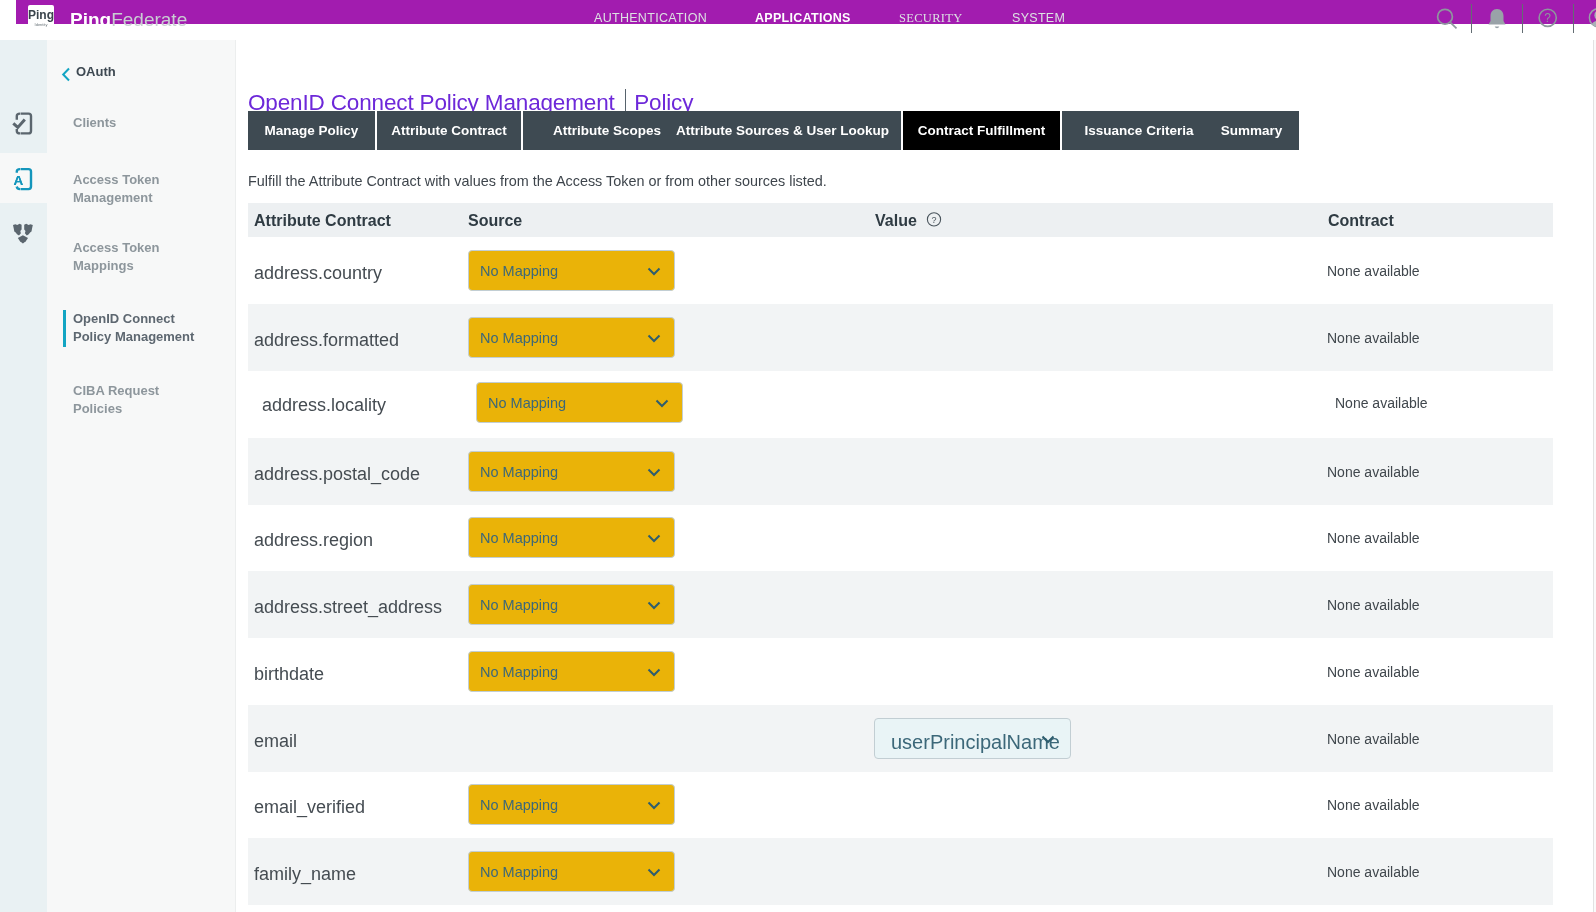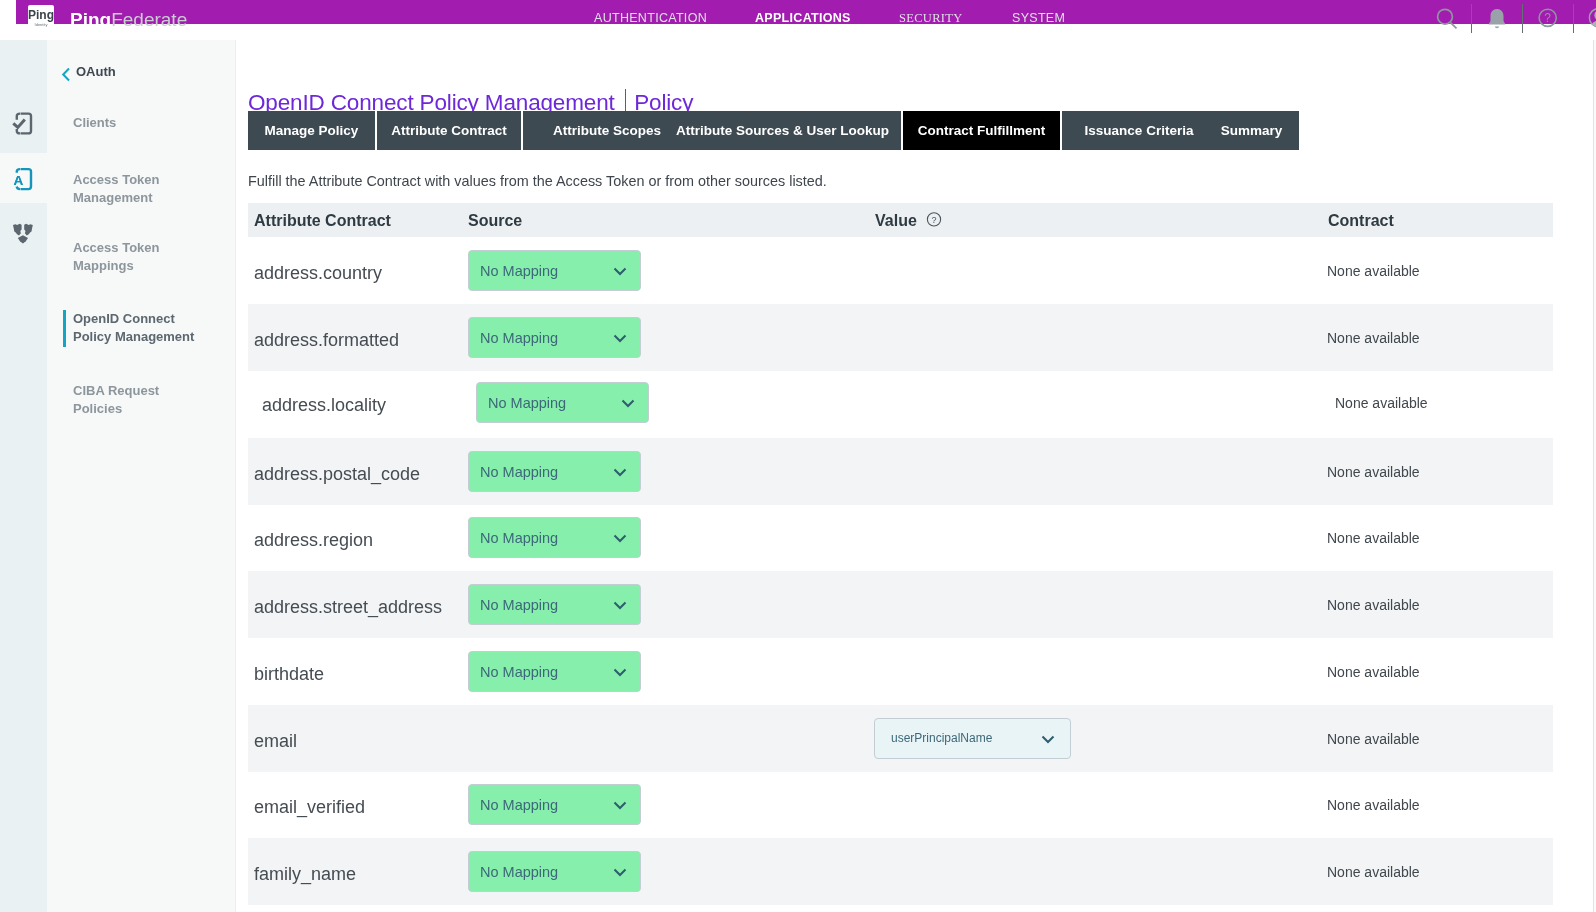--- a/index.html
+++ b/index.html
@@ -37,27 +37,27 @@
          font-size:13.5px; font-weight:bold; text-align:center; line-height:39px; }
   .tab.active { background:#000000; }
   #desc { position:absolute; left:248px; top:172.5px; font-size:14.4px; color:#3e454c; }
 
   
   #thead { position:absolute; left:248px; top:203px; width:1305px; height:34px; background:#edf0f2; }
   .hcell { position:absolute; top:9px; font-size:16px; font-weight:bold; color:#2f3b43; }
   .row { position:absolute; left:248px; width:1305px; height:67px; }
   .row.alt { background:#f2f4f5; }
   .rlabel { position:absolute; left:6px; top:26px; font-size:18px; color:#454c52; }
-  .ddl { position:absolute; left:220px; top:13px; width:173px; height:41px; background:#86efac;
+  .ddl { position:absolute; left:220px; top:13px; width:207px; height:41px; background:#eab308;
          border:1px solid #c2ced3; border-radius:4px;padding-left:21px; }
   .ddl .txt { position:absolute; left:11px; top:12px; font-size:14.5px; color:#3c6879; }
   .ddl svg { position:absolute; right:13px; top:16px; }
   .ddl2 { position:absolute; left:626px; top:13px; width:197px; height:41px; background:#e9f4f6;
          border:1px solid #c2ced3; border-radius:4px; }
-  .ddl2 .txt { position:absolute; left:16px; top:12px; font-size:12px; color:#3c6879; }
+  .ddl2 .txt { position:absolute; left:16px; top:12px; font-size:20px; color:#3c6879; }
   .ddl2 svg { position:absolute; right:15px; top:16px; }
   .navail { position:absolute; left:1079px; top:26px; font-size:14px; color:#40474d; }
 </style>
 </head>
 <body>
 <div id="topbar">
   <div id="logo">
       <div class="p1">Ping</div>
       <div class="p2">Identity</div>
     </div>

